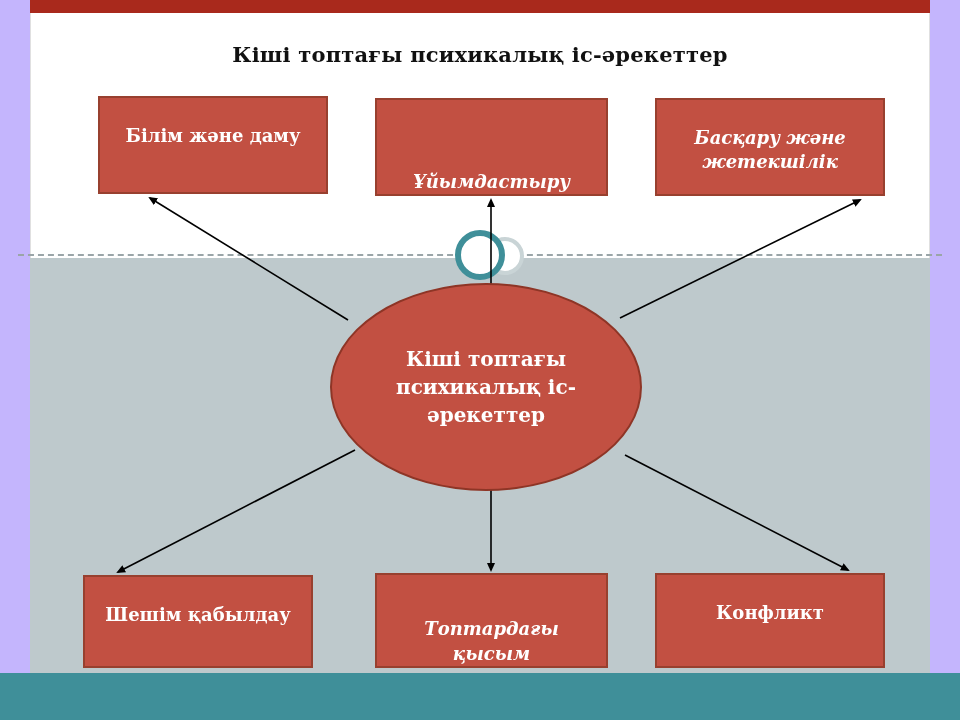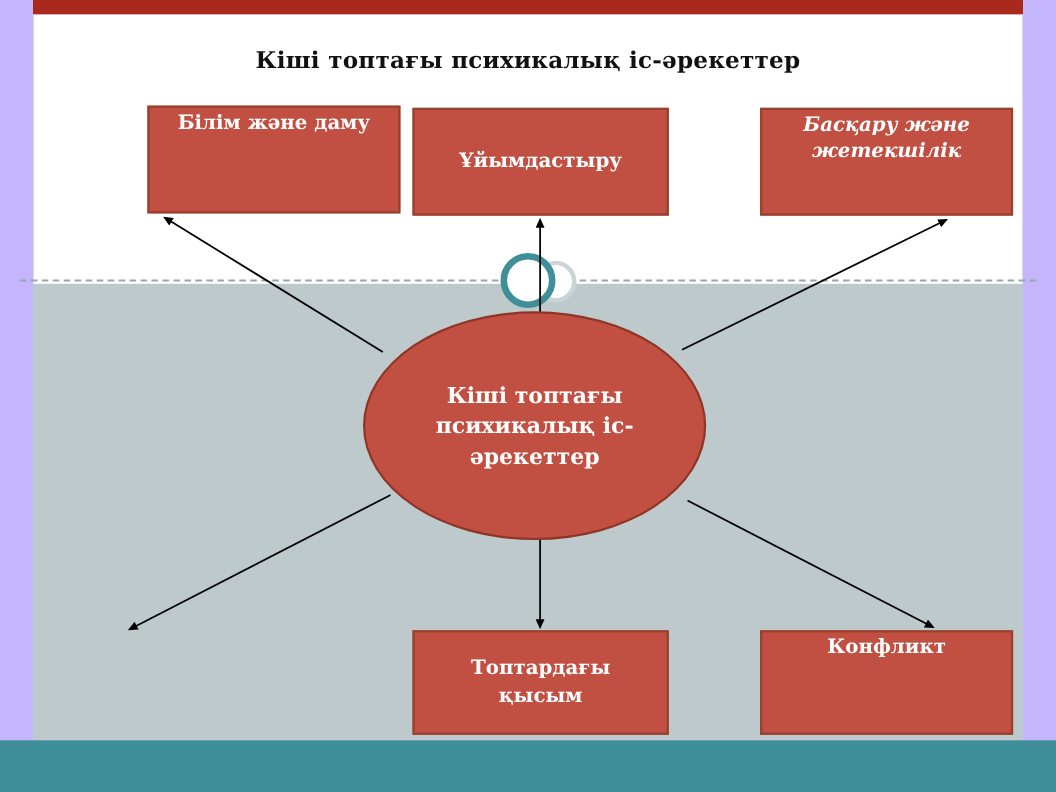--- a/index.html
+++ b/index.html
@@ -52,22 +52,22 @@
   
   .node{
     position:absolute;
     background:#C25042;border:2px solid #98402F;
     color:#ffffff;font-weight:bold;font-size:18px;
     display:flex;justify-content:center;
     text-align:center;line-height:1.35;
     box-sizing:border-box;
   }
   .node .lbl{display:inline-block;}
-  .v-top{align-items:flex-start;padding-top:2px;margin-left:36px;}
-  .v-center{align-items:center;}
+  .v-top{align-items:flex-start;padding-top:26px;}
+  .v-center{align-items:flex-end;font-style:italic;}
   .n-tl{left:98px;top:96px;width:230px;height:98px;}
   .n-tc{left:375px;top:98px;width:233px;height:98px;}
   .n-tr{left:655px;top:98px;width:230px;height:98px;font-style:italic;}
   .n-bl{left:83px;top:575px;width:230px;height:93px;}
   .n-bc{left:375px;top:573px;width:233px;height:95px;}
   .n-br{left:655px;top:573px;width:230px;height:95px;}
   .n-tr .lbl{max-width:175px;}
   .n-bc .lbl{max-width:150px;}
   
   .ellipse{
@@ -120,20 +120,23 @@
     <span class="lbl">Ұйымдастыру</span>
   </div>
   <div class="node n-tr v-top">
     <span class="lbl">Басқару және жетекшілік</span>
   </div>
 
   <div class="ellipse">
     <span class="lbl">Кіші топтағы психикалық іс-әрекеттер</span>
   </div>
 
+  <div class="node n-bl v-top">
+    <span class="lbl">Шешім қабылдау</span>
+  </div>
   <div class="node n-br v-top">
     <span class="lbl">Конфликт</span>
   </div>
   <div class="node n-bc v-center">
     <span class="lbl">Топтардағы қысым</span>
   </div>
 
 </div>
 
 </body></html>

